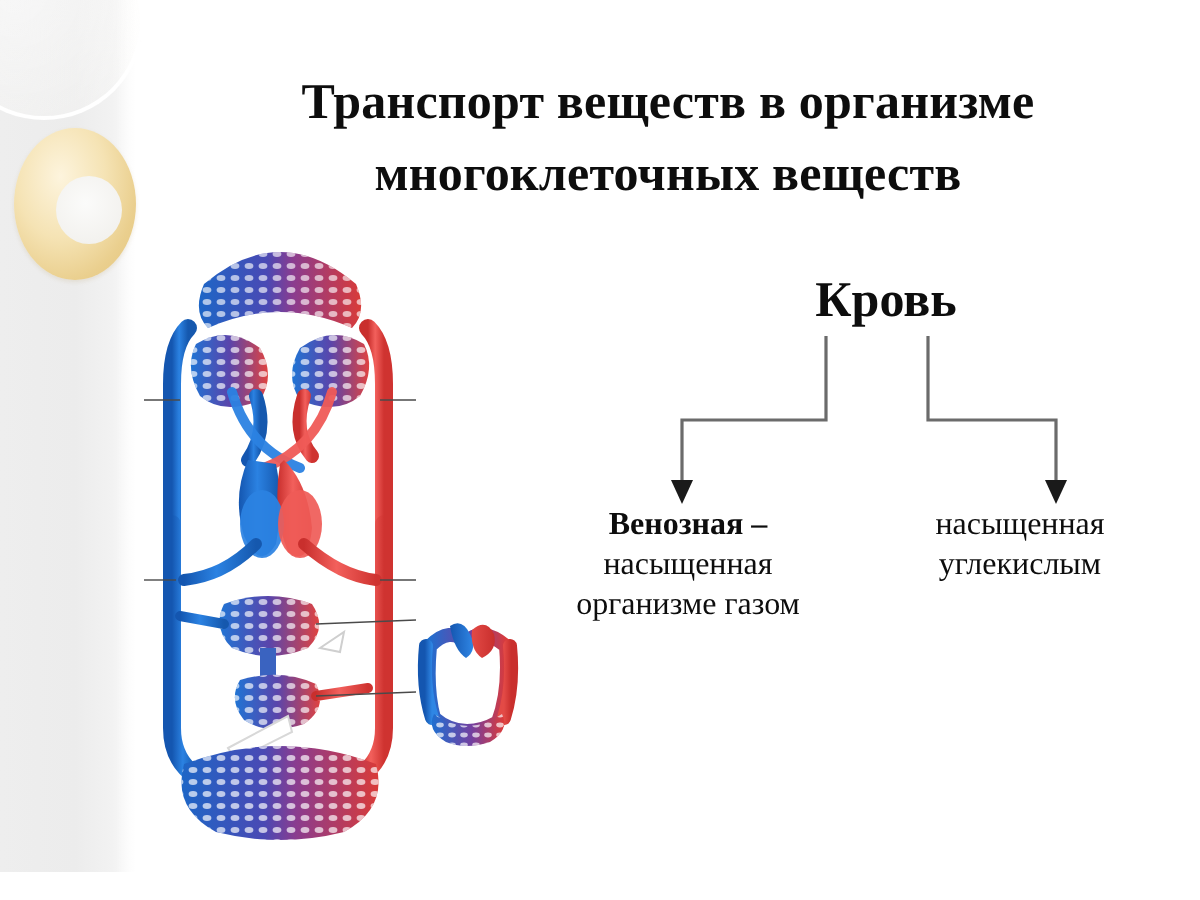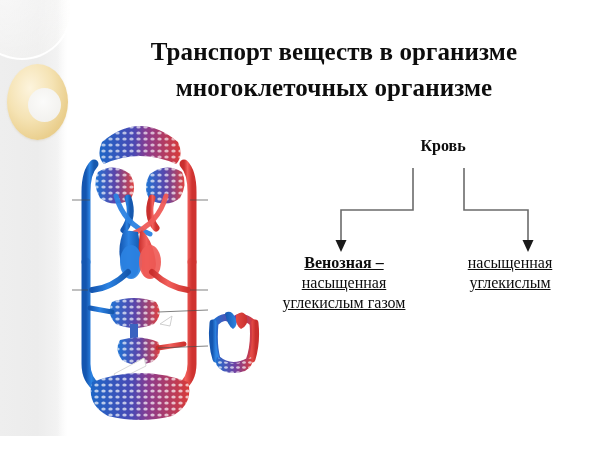--- a/index.html
+++ b/index.html
@@ -79,37 +79,36 @@
   .title .line2 { display: block; }
 
   
   .krov-label {
     position: absolute;
     left: 383px;
     top: 137px;
     width: 120px;
     text-align: center;
     font-weight: bold;
-    font-size: 16px;
+    font-size: 25px;
     color: #0d0d0d;
   }
   .connector-svg {
     position: absolute;
     left: 300px;
     top: 130px;
     width: 300px;
     height: 140px;
   }
 
   .branch {
     position: absolute;
     top: 253px;
     text-align: center;
     color: #0d0d0d;
-    text-decoration: underline;
   }
   .branch-left  { left: 264px; width: 160px; }
   .branch-right { left: 428px; width: 164px; }
   .branch .head {
     display: block;
     font-weight: bold;
     font-size: 16px;
     line-height: 20px;
   }
   .branch .sub {
@@ -140,21 +139,21 @@
 
 <div id="slide">
 
   <div class="deco-band"></div>
   <div class="deco-circle-faint"></div>
   <div class="deco-ring"></div>
   <div class="deco-ring-hole"></div>
 
   <div class="title">
     <span>Транспорт веществ в организме</span>
-    <span class="line2">многоклеточных организме</span>
+    <span class="line2">многоклеточных веществ</span>
   </div>
 
   <svg class="circ-main" viewBox="0 0 136 308">
     <defs>
       <linearGradient id="gv" x1="0" y1="0" x2="1" y2="0">
         <stop offset="0%" stop-color="#1456b0"></stop>
         <stop offset="45%" stop-color="#2b82e2"></stop>
         <stop offset="100%" stop-color="#1558ae"></stop>
       </linearGradient>
       <linearGradient id="ga" x1="0" y1="0" x2="1" y2="0">
@@ -265,21 +264,21 @@
     <path d="M113 38 L113 80 L41 80 L41 112" stroke="#6b6b6b" stroke-width="1.6" fill="none"></path>
     <path d="M41 122 L35.5 110 L46.5 110 Z" fill="#1a1a1a"></path>
 
     <path d="M164 38 L164 80 L228 80 L228 112" stroke="#6b6b6b" stroke-width="1.6" fill="none"></path>
     <path d="M228 122 L222.5 110 L233.5 110 Z" fill="#1a1a1a"></path>
   </svg>
 
   <div class="branch branch-left">
     <span class="head">Венозная –</span>
     <span class="sub">насыщенная</span>
-    <span class="sub">углекислым газом</span>
+    <span class="sub">организме газом</span>
   </div>
 
   <div class="branch branch-right">
     <span class="sub">насыщенная</span>
     <span class="sub">углекислым</span>
   </div>
 
 </div>
 
 </body></html>

